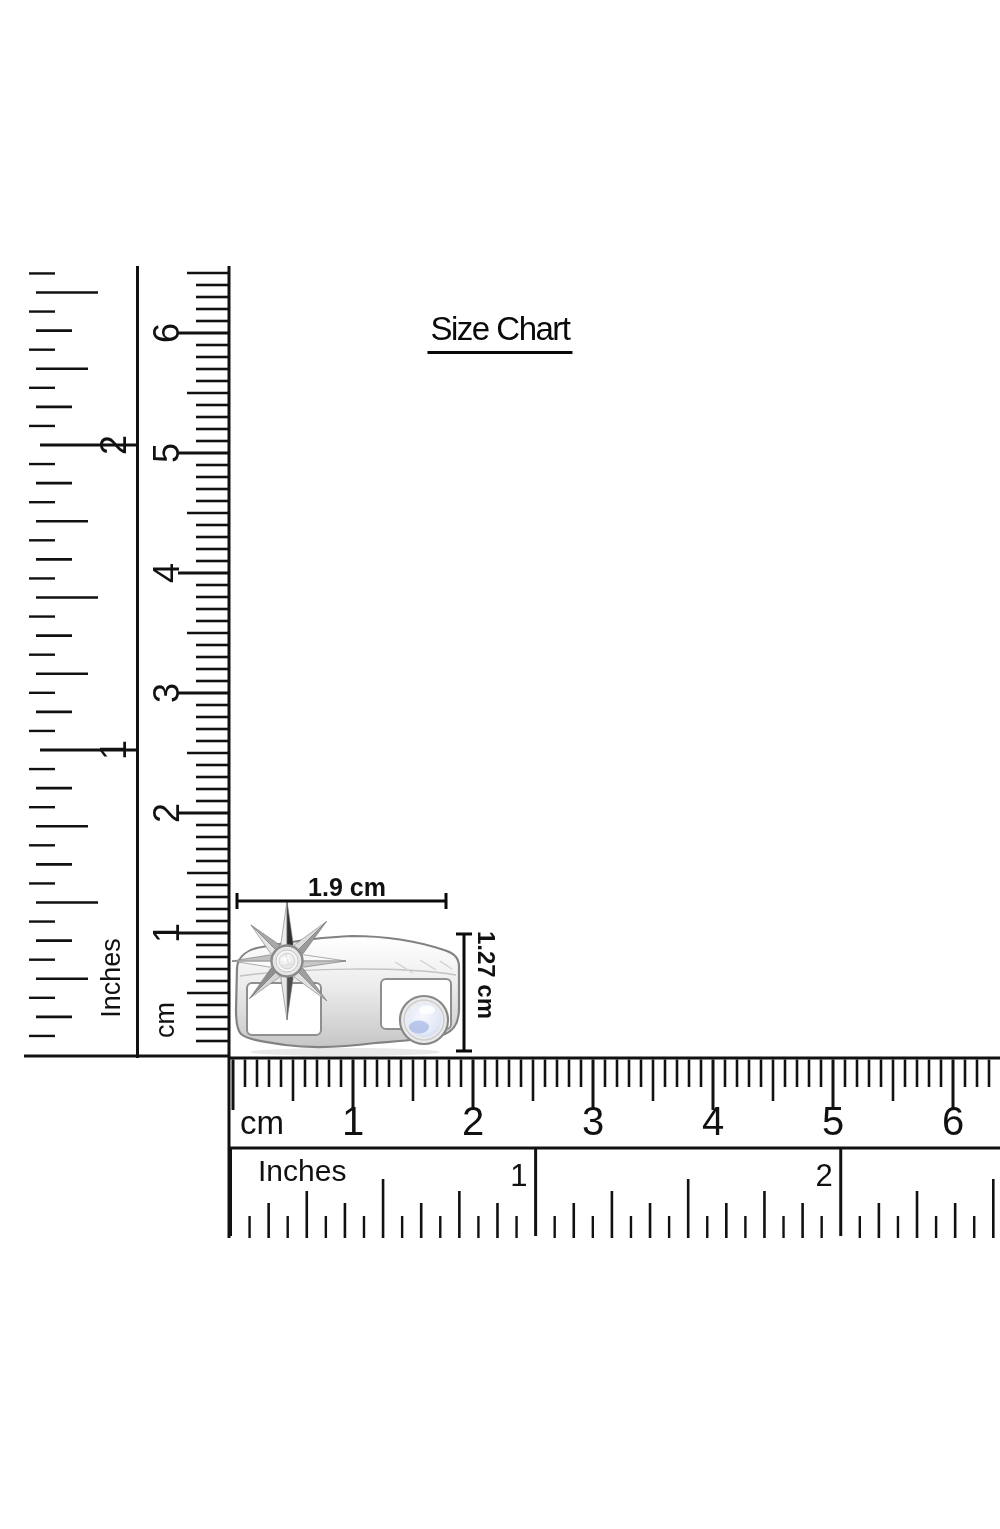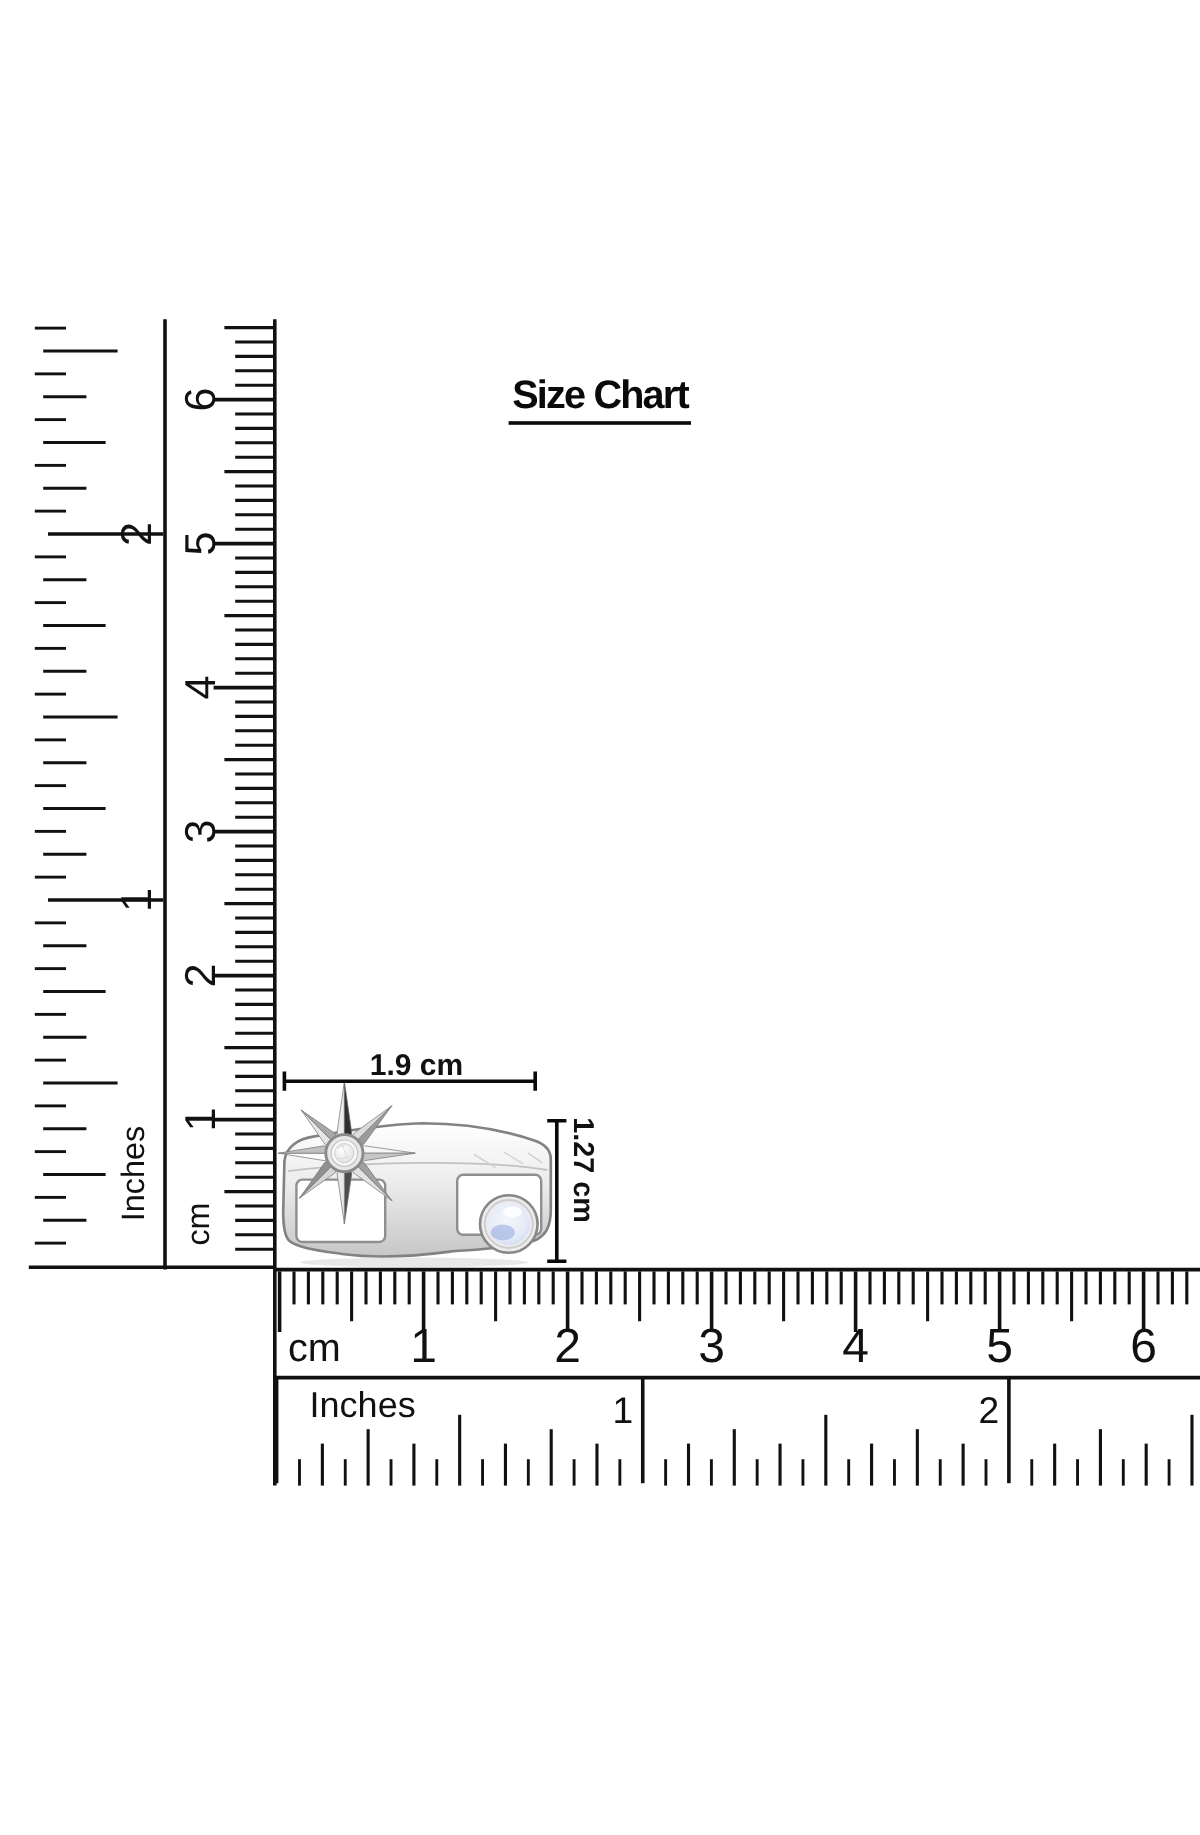--- a/index.html
+++ b/index.html
@@ -8,21 +8,21 @@
     width:1000px;height:1529px;
     background:#ffffff;
     overflow:hidden;
     font-family:"Liberation Sans", sans-serif;
   }
   .title{
     position:absolute;
     left:500px;top:310px;
     transform:translateX(-50%);
     font-size:33px;
-    font-weight:700;
+    font-weight:400;
     letter-spacing:-1.5px;
     color:#0a0a0a;
     border-bottom:3.5px solid #0a0a0a;
     padding:0 3px 3px 3px;
     white-space:nowrap;
   }
   svg text{fill:#111;}
 </style>
 </head>
 <body>

